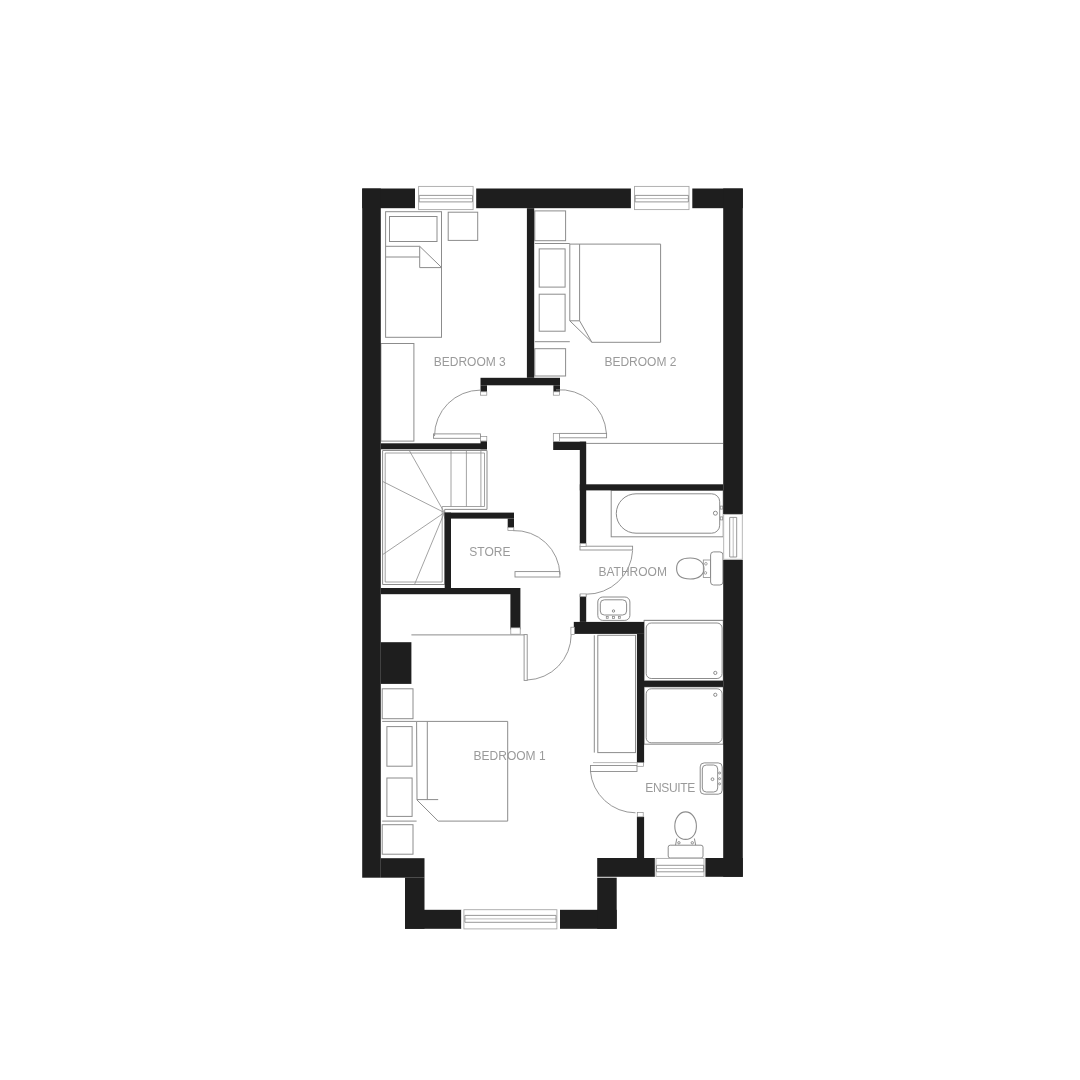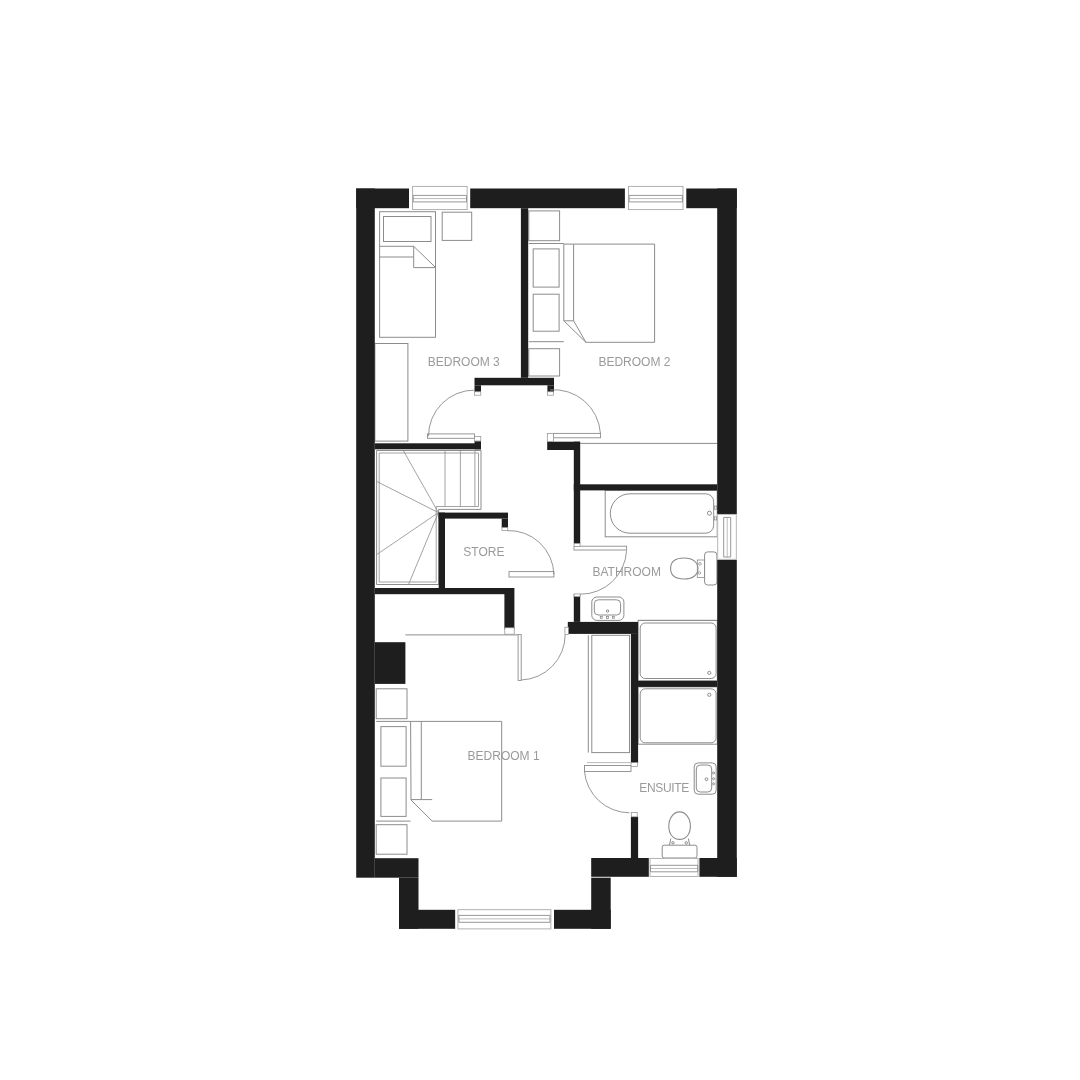--- a/index.html
+++ b/index.html
@@ -1,16 +1,16 @@
 <!DOCTYPE html>
 <html><head>
 <meta charset="utf-8">
 <style>
   html,body{margin:0;padding:0;background:#ffffff;}
-  .page{width:980px;height:1080px;position:relative;background:#fff;overflow:hidden;}
+  .page{width:980px;height:1080px;position:relative;background:#fff;overflow:hidden;margin-left:6px;}
   svg{position:absolute;top:0;left:0;}
   text{font-family:"Liberation Sans", sans-serif;fill:#9a9a9a;letter-spacing:0px;}
 </style>
 </head>
 <body>
 <div class="page">
 <svg width="1080" height="1080" viewBox="0 0 1080 1080">
 <defs></defs>
 <g fill="none" stroke="#8c8c8c" stroke-width="1">
 

